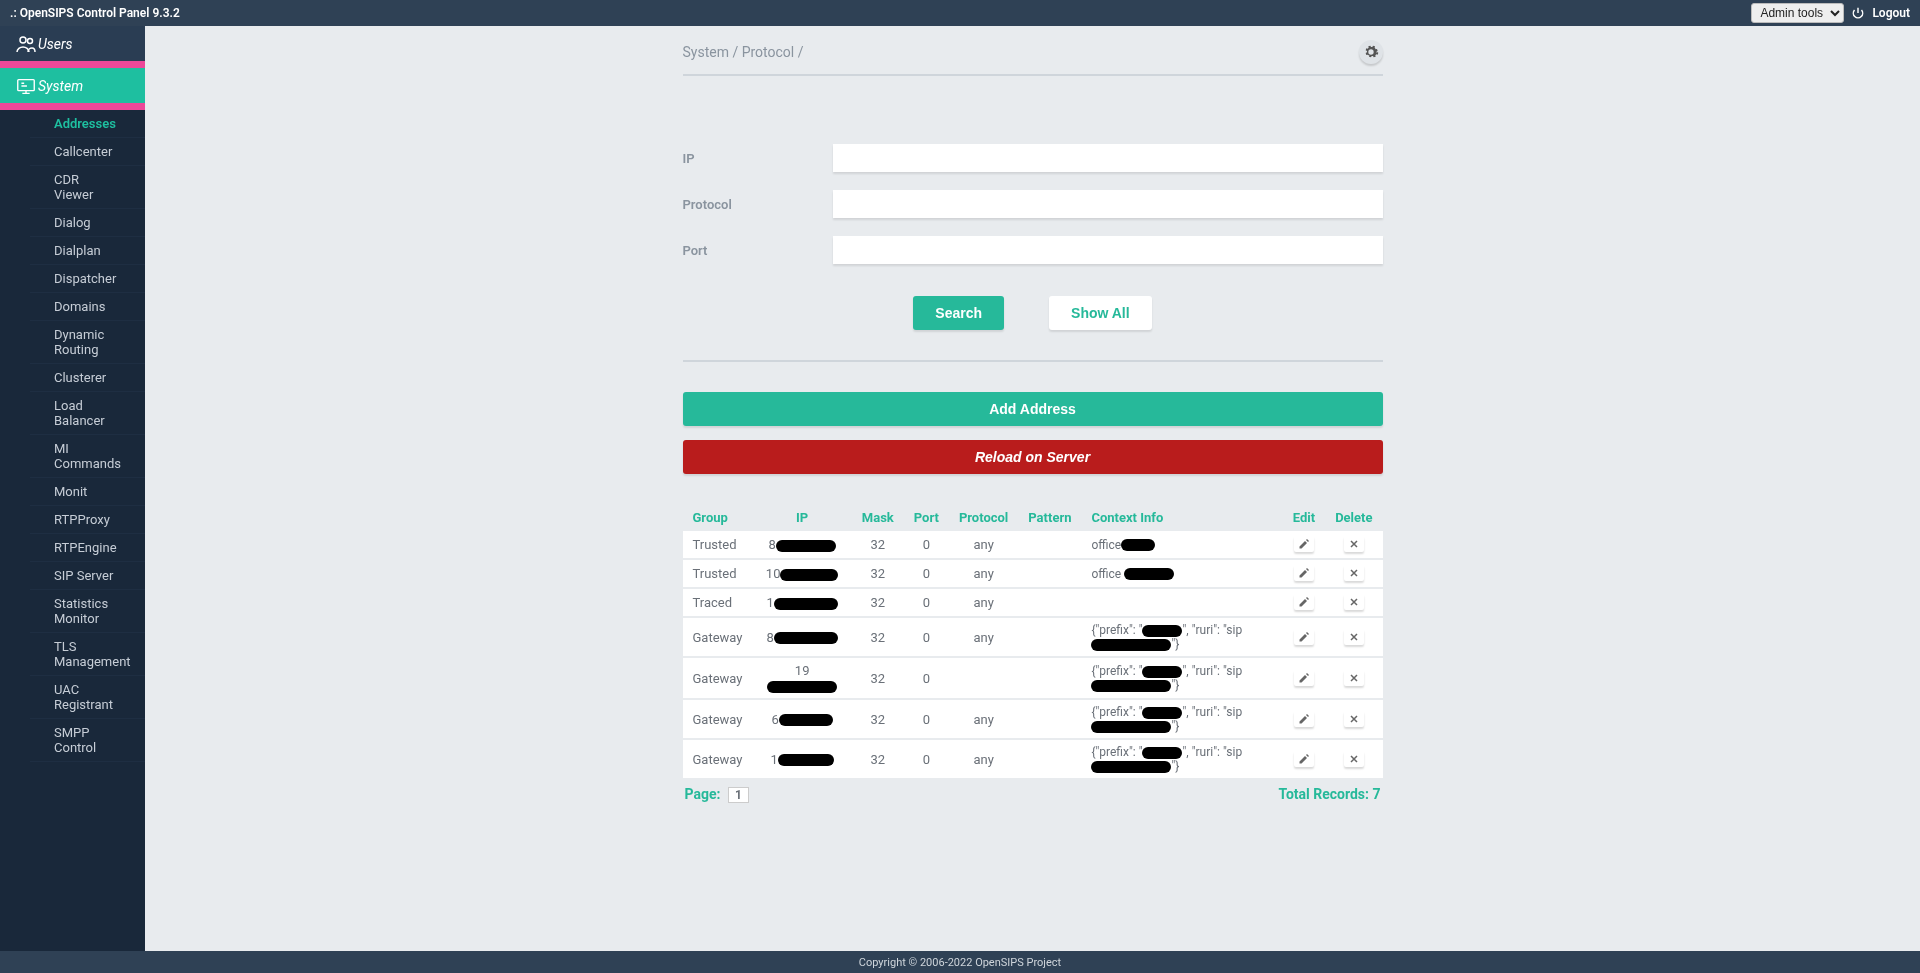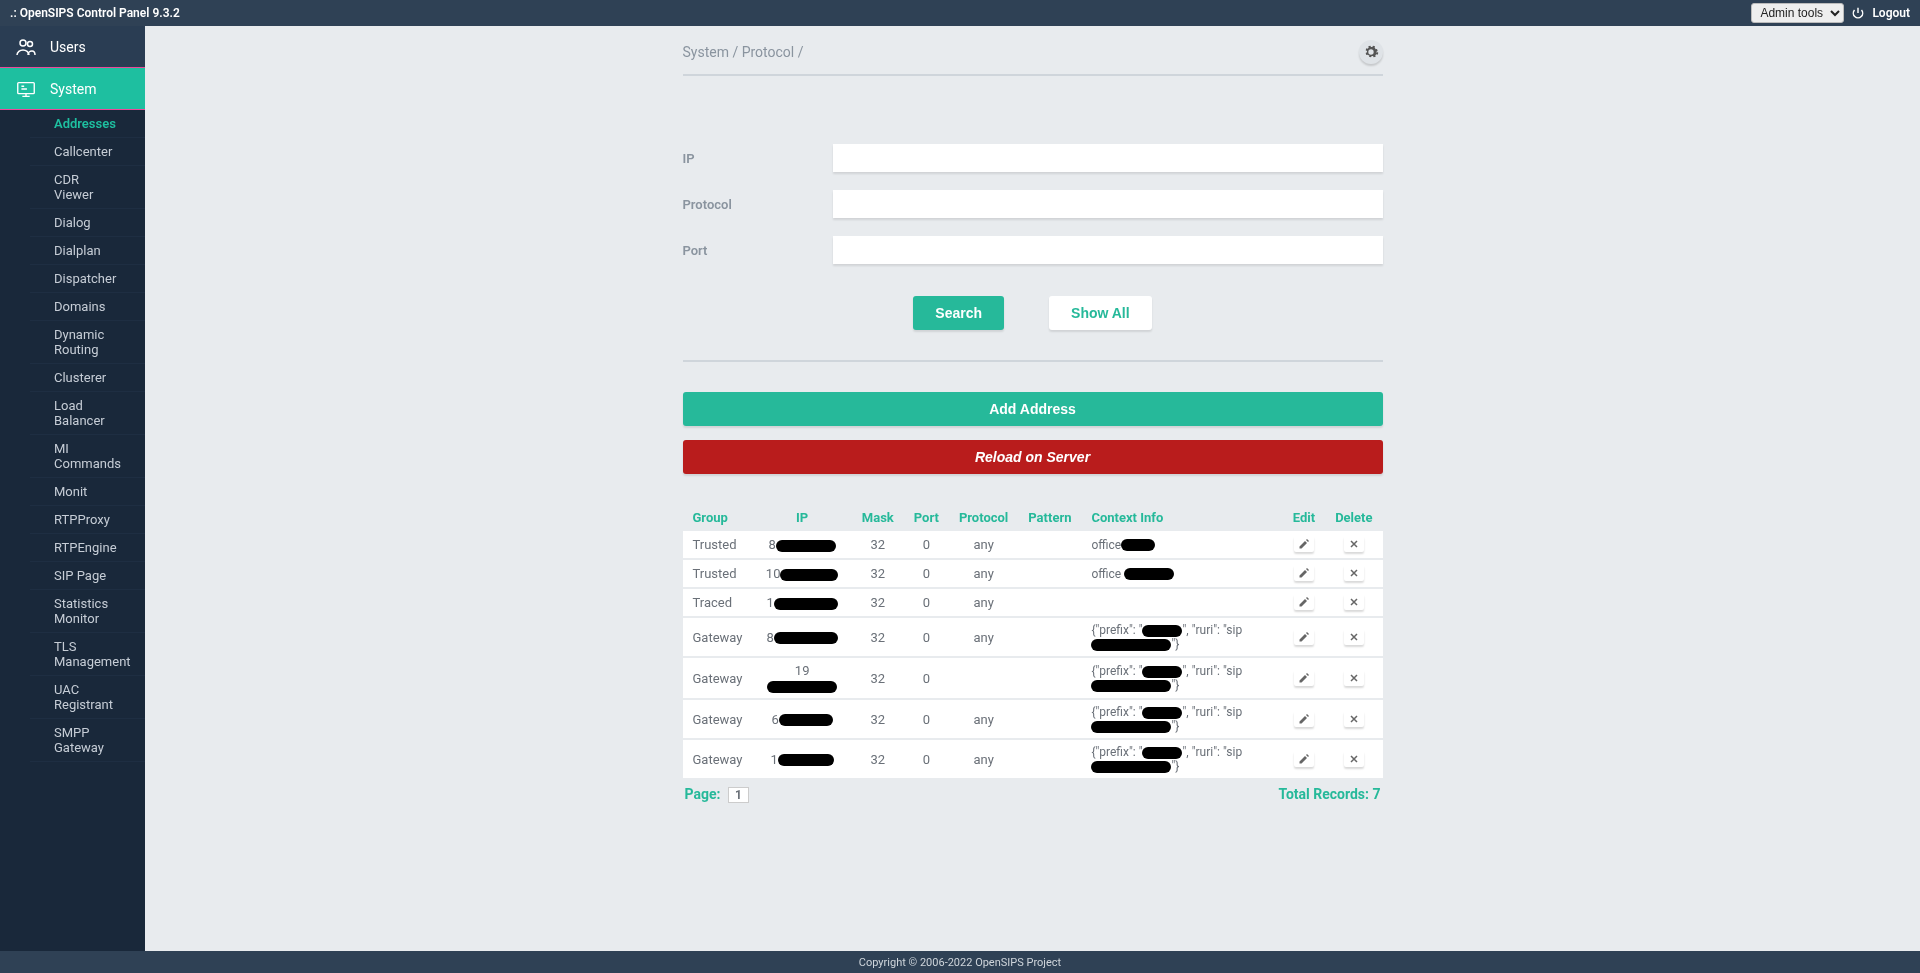--- a/index.html
+++ b/index.html
@@ -35,25 +35,26 @@
     }
     .logout-link { color: #fff; font-weight: 600; cursor: pointer; }
     .layout { display: flex; min-height: calc(100vh - 26px - 22px); }
     .sidebar {
       width: 145px;
       background: #19283a;
       color: #ddd;
       font-size: 13px;
     }
     .side-cat {
-      display: flex; align-items: center; gap: 12px;
+      display: flex; align-items: center; gap: 0;
       height: 42px; padding: 0 14px;
       background: #2a3d53; color: #fff;
-      font-size: 14px; border-bottom: 1px solid #ec4899;
+      font-size: 14px; border-bottom: 7px solid #ec4899;
       cursor: pointer;
+      font-style: italic;
     }
     .side-cat.active { background: #1ebfa0; color: #fff; }
     .side-sub {
       display: block; padding: 6px 24px;
       color: #c6cdd6; font-size: 13px;
       border-bottom: 1px solid #1e2e42;
       cursor: pointer;
       margin-left: 30px;
     }
     .side-sub.active { color: #1ebfa0; font-weight: 600; }
@@ -173,25 +174,25 @@
         <div class="side-sub">Dialplan</div>
         <div class="side-sub">Dispatcher</div>
         <div class="side-sub">Domains</div>
         <div class="side-sub">Dynamic Routing</div>
         <div class="side-sub">Clusterer</div>
         <div class="side-sub">Load Balancer</div>
         <div class="side-sub">MI Commands</div>
         <div class="side-sub">Monit</div>
         <div class="side-sub">RTPProxy</div>
         <div class="side-sub">RTPEngine</div>
-        <div class="side-sub">SIP Page</div>
+        <div class="side-sub">SIP Server</div>
         <div class="side-sub">Statistics Monitor</div>
         <div class="side-sub">TLS Management</div>
         <div class="side-sub">UAC Registrant</div>
-        <div class="side-sub">SMPP Gateway</div>
+        <div class="side-sub">SMPP Control</div>
       </div>
   </div>
 
   <div class="main">
     <div class="content">
       <div class="breadcrumb-row">
         <div class="breadcrumb">System / Protocol /</div>
         <div class="gear-btn">
           <span>
             <svg width="16" height="16" viewBox="0 0 24 24" fill="#555">

